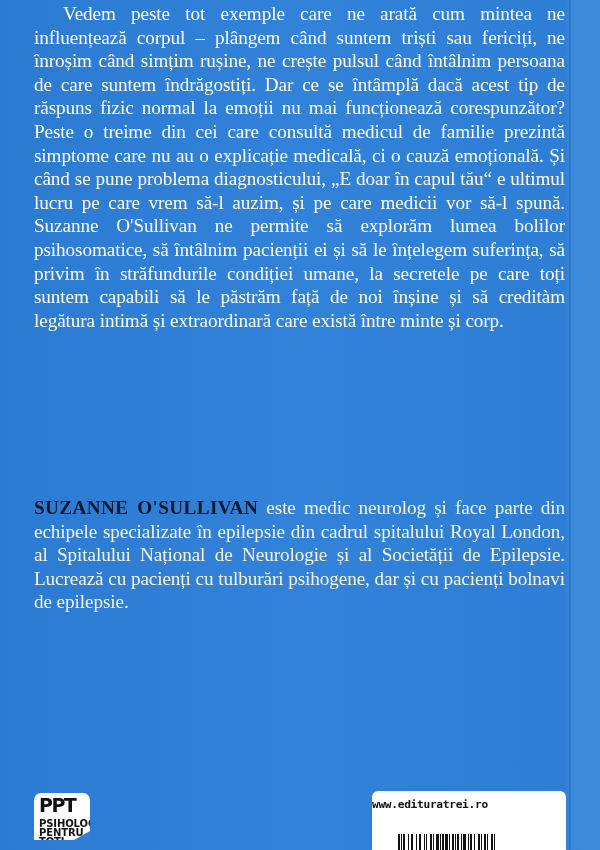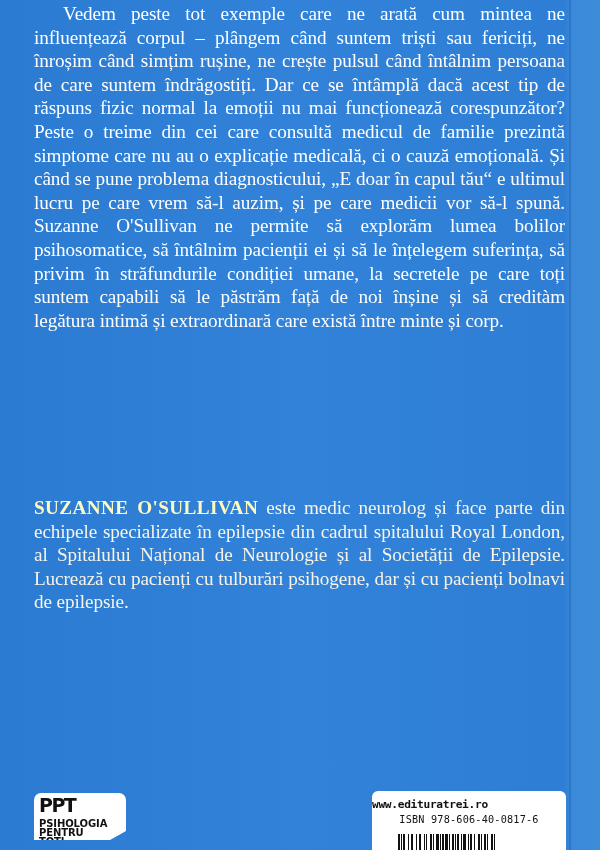--- a/index.html
+++ b/index.html
@@ -27,27 +27,26 @@
   .blurb p { margin: 0; text-indent: 29px; }
   .bio {
     position: absolute; left: 34px; top: 496px; width: 531px;
     color: #f8f4e8;
     font-family: "Liberation Serif", "DejaVu Serif", serif;
     font-size: 19.2px; line-height: 23.6px;
     text-align: justify; text-align-last: left;
     letter-spacing: -0.1px;
   }
   .bio p { margin: 0; }
-  .bio .author { font-weight: bold; letter-spacing: 0.4px; color: #fef9c3; }
+  .bio .author { font-weight: bold; letter-spacing: 0.4px; color: #0f172a; }
 
   .logo {
     position: absolute; left: 34px; top: 793px; width: 56px; height: 47px;
     background: #ffffff; border-radius: 7px 7px 0 0;
     overflow: hidden;
-    padding-left: 36px;
   }
   .logo .mark {
     position: absolute; left: 5px; top: 1px;
     font-family: "DejaVu Sans", "Liberation Sans", sans-serif;
     font-weight: bold; font-size: 19px; letter-spacing: -1.5px;
     color: #111;
   }
   .logo .sub {
     position: absolute; left: 5px; top: 26px; width: 50px;
     font-family: "DejaVu Sans", "Liberation Sans", sans-serif;
@@ -98,21 +97,20 @@
   <div class="sub">
     <div>PSIHOLOGIA</div>
     <div>PENTRU</div>
     <div>TOȚI</div>
   </div>
   <div class="tri"></div>
 </div>
 
 <div class="isbn-box">
   <div class="url">www.edituratrei.ro</div>
-  <div class="isbn">ISBN 978-606-40-0817-6</div>
   <div class="barcode">
     <span style="width:2px;margin-right:1px"></span>
       <span style="width:1px;margin-right:1px"></span>
       <span style="width:2px;margin-right:3px"></span>
       <span style="width:1px;margin-right:2px"></span>
       <span style="width:2px;margin-right:3px"></span>
       <span style="width:1px;margin-right:2px"></span>
       <span style="width:2px;margin-right:3px"></span>
       <span style="width:1px;margin-right:1px"></span>
       <span style="width:1px;margin-right:3px"></span>

